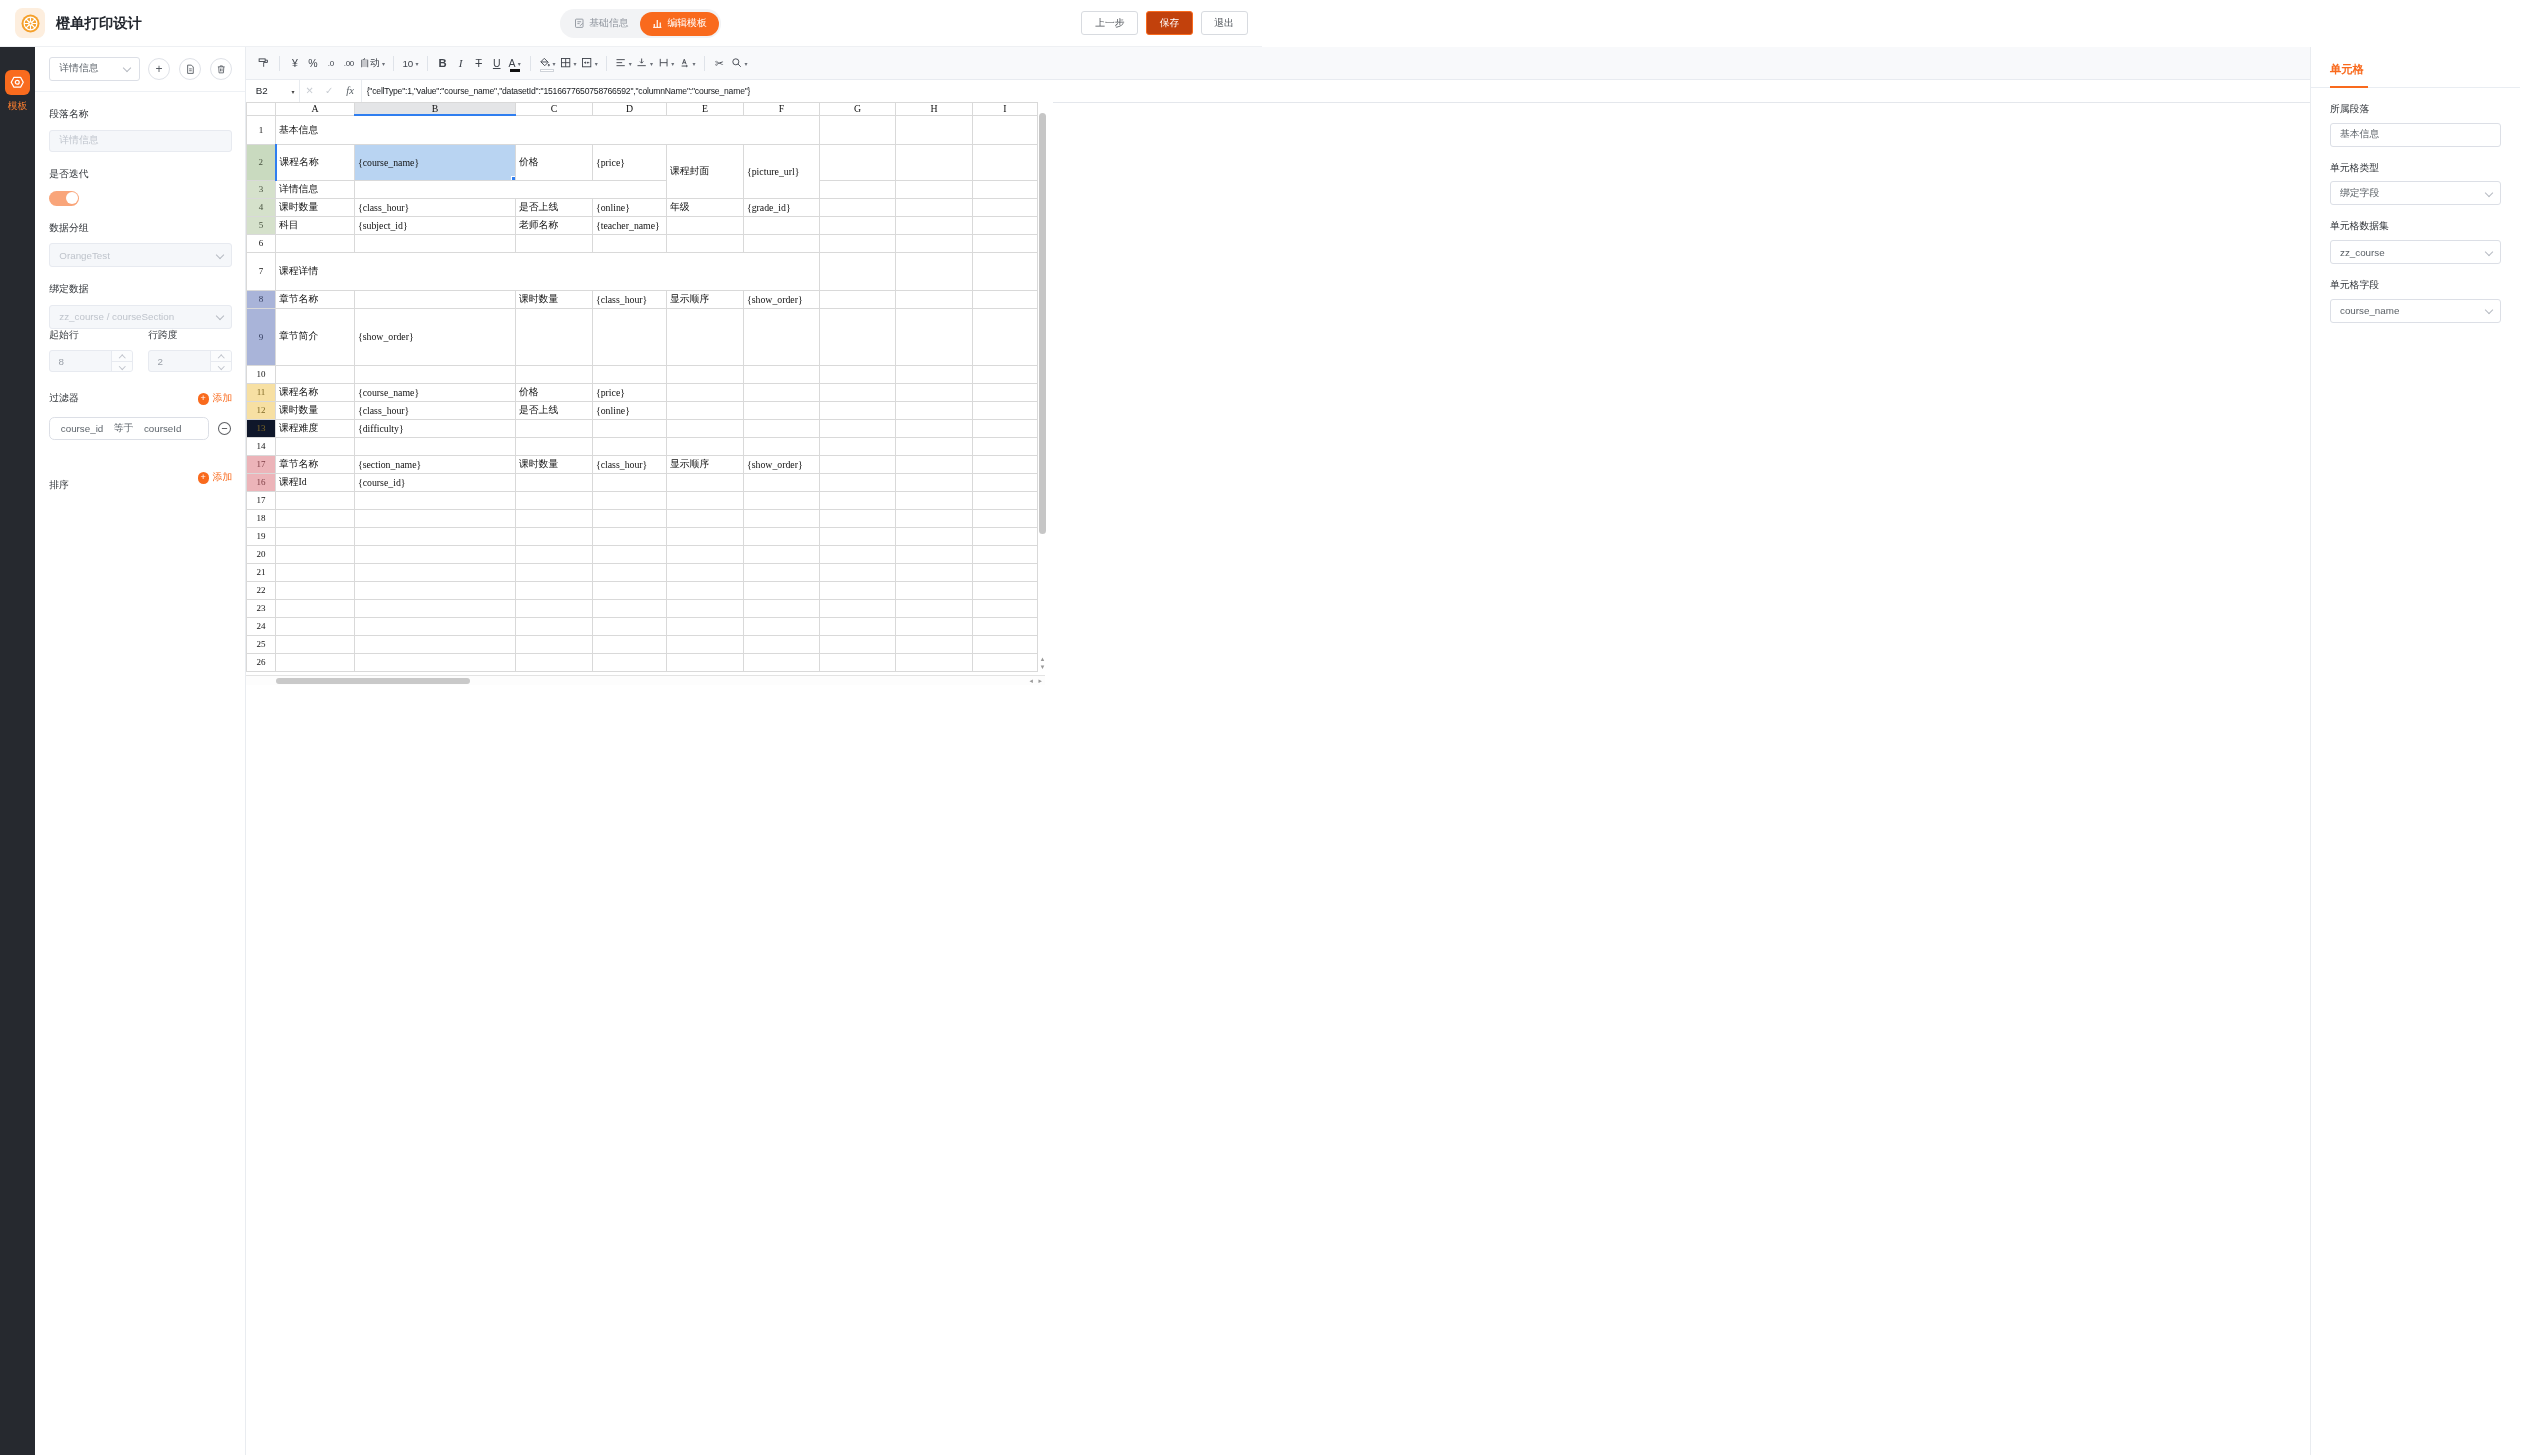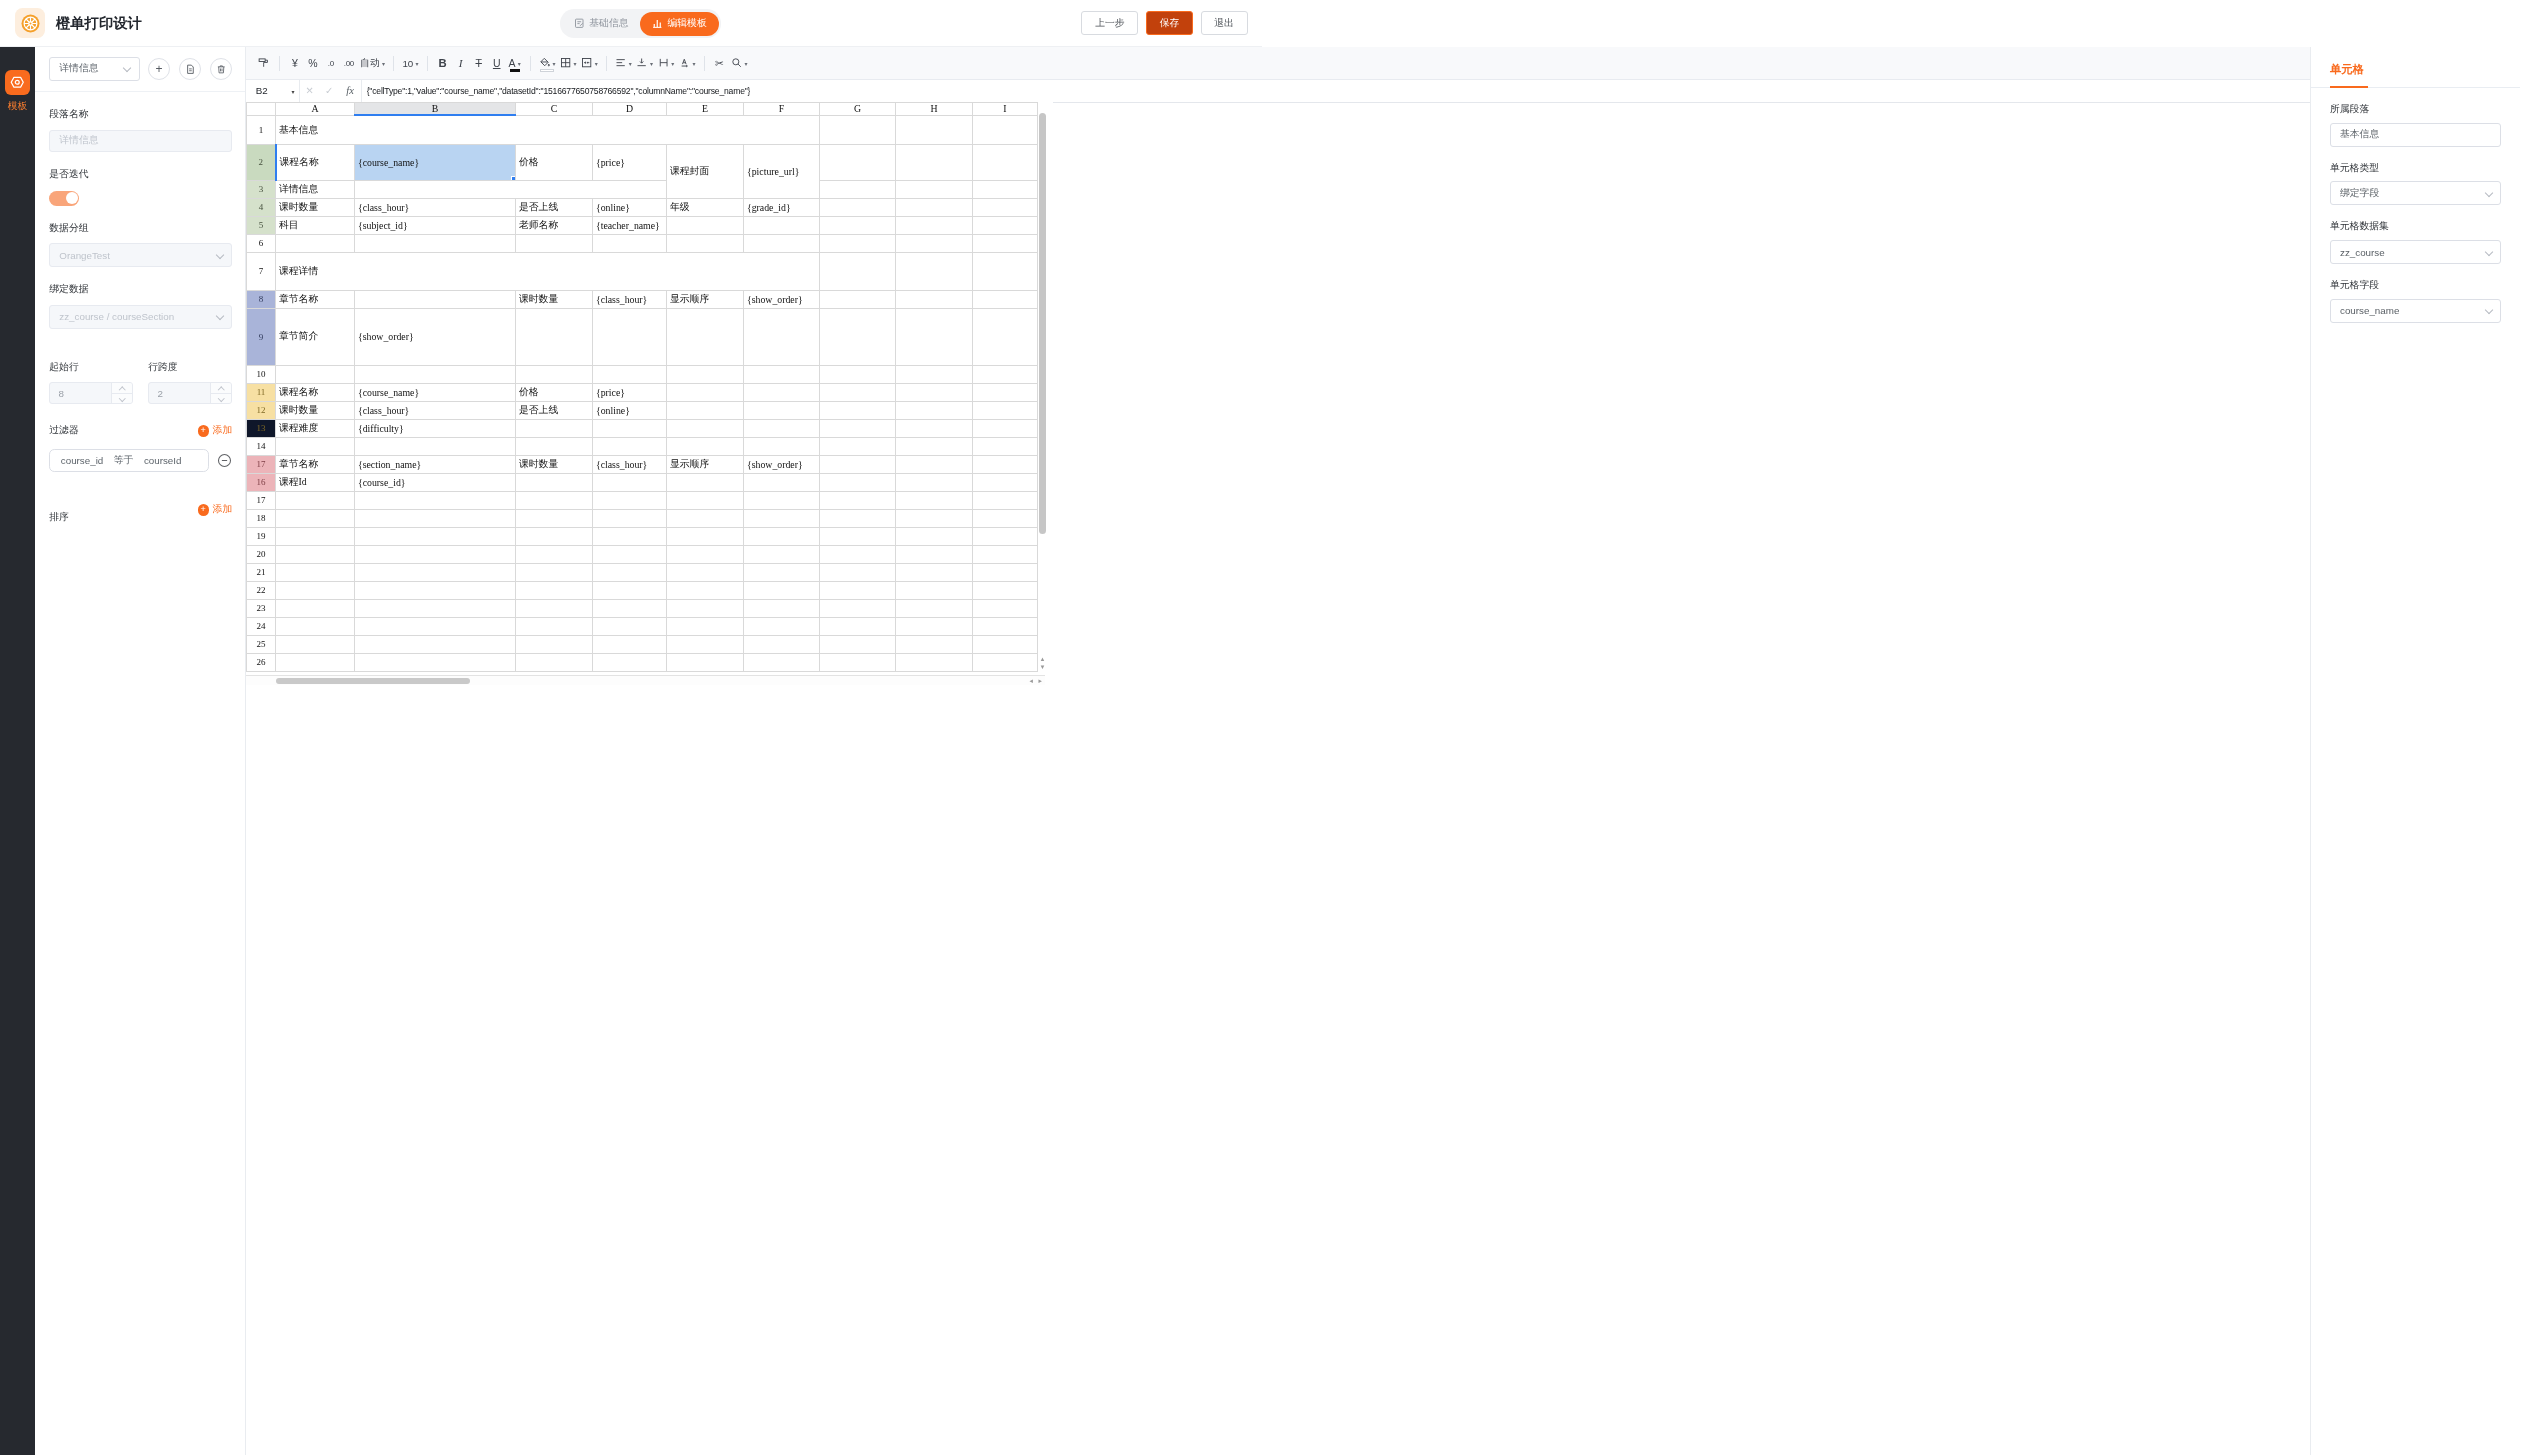--- a/index.html
+++ b/index.html
@@ -46,21 +46,21 @@
   .lp-label { margin-top:16px; font-size:9.8px; color:#2f3338; }
   .lp-row { display:flex; align-items:center; justify-content:space-between; margin-top:16px; }
   .input-dis { margin-top:8.3px; height:22.6px; background:#f5f7fa; border:0.8px solid #e7eaf0;
     border-radius:3px; display:flex; align-items:center; padding:0 9px; font-size:9.8px; color:#bfc4cc; }
   .sel-dis { position:relative; margin-top:8.3px; height:24px; background:#f5f7fa;
     border:0.8px solid #e7eaf0; border-radius:3px; display:flex; align-items:center;
     padding:0 19.5px 0 9px; font-size:9.8px; color:#bfc4cc; }
   #toggle { margin-top:9.8px; width:30px; height:15px; border-radius:7.5px; background:#f9a57a; position:relative; }
   #toggle .knob { position:absolute; right:1.5px; top:1.5px; width:12px; height:12px; border-radius:50%; background:#fff; }
   #num-row { display:flex; gap:15px; margin-top:0; }
-  .num-col { width:84px;margin-top:32px; }
+  .num-col { width:84px; }
   .numbox { margin-top:8.3px; height:22.6px; border:0.8px solid #e7eaf0; background:#f5f7fa;
     border-radius:3px; display:flex; overflow:hidden; }
   .numval { flex:1; display:flex; align-items:center; padding-left:8.3px; font-size:9.8px; color:#9aa0a8; }
   .steppers { width:21px; border-left:0.8px solid #e7eaf0; display:flex; flex-direction:column; }
   .step { flex:1; position:relative; background:#fbfcfd; }
   .step + .step { border-top:0.8px solid #e7eaf0; }
   .step .chev-i { right:7.5px; top:3.8px; border-color:#c0c4cc; width:4.5px; height:4.5px; }
   .step.up .chev-i { transform:rotate(-135deg); top:5.3px; }
   .step.down .chev-i { transform:rotate(45deg); top:2.3px; }
   .add-link { display:flex; align-items:center; gap:3.8px; color:#f96a1d; font-size:9.8px; }

